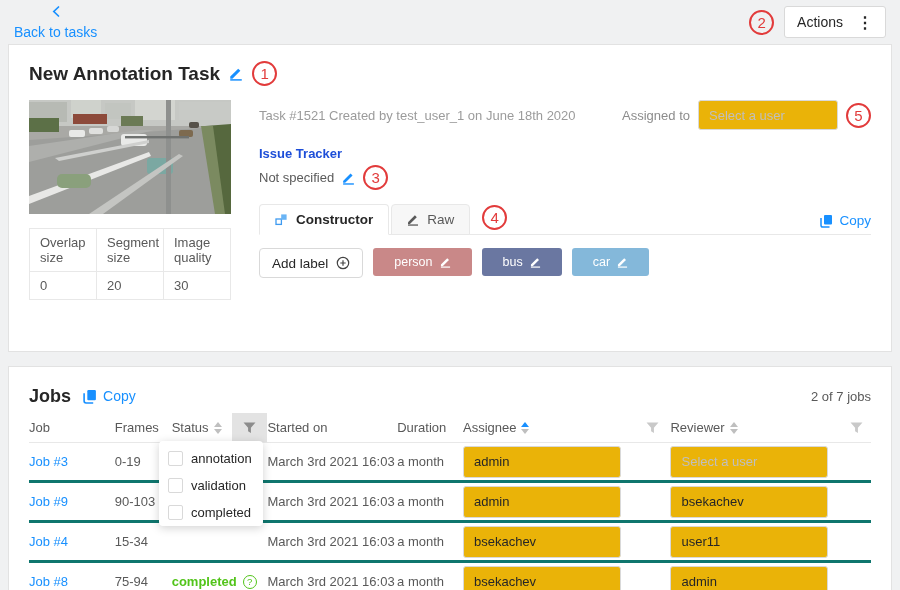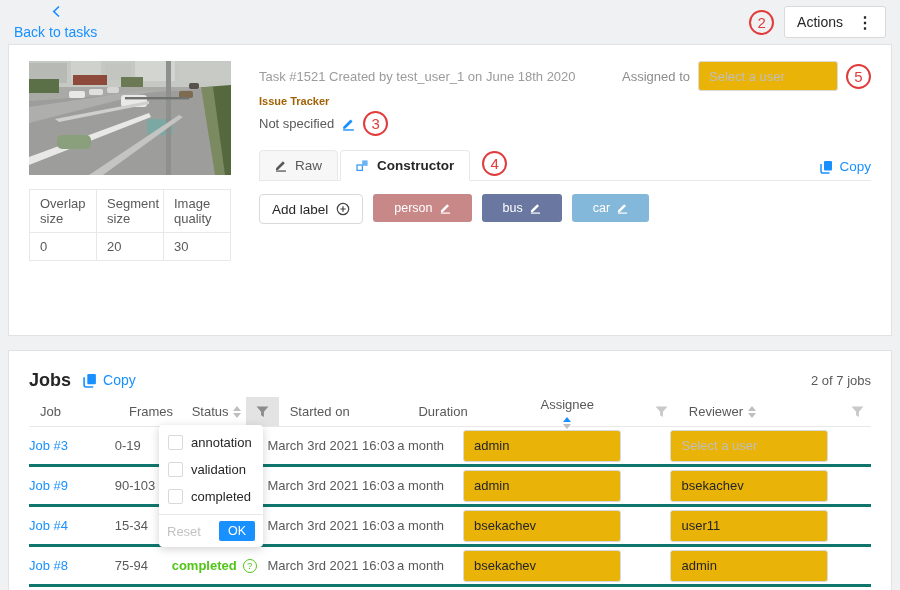--- a/index.html
+++ b/index.html
@@ -35,21 +35,21 @@
   .params-table .ph { color:#595959; }
   .right-col { flex:1; margin-left:28px; display:flex; flex-direction:column; }
   .meta-row { display:flex; align-items:center; }
   .task-meta { color:#9b9b9b; font-size:13px; }
   .assign-group { margin-left:auto; display:flex; align-items:center; gap:8px; }
   .assign-label { color:#8c8c8c; font-size:13px; }
   .ant-input { border:1px solid #d9d9d9; border-radius:3px; height:30px; padding:0 10px;
     font-size:13px; color:#262626; font-family:"Liberation Sans",sans-serif; outline:none; background:#eab308; }
   .ant-input::placeholder { color:#bfbfbf; }
   .assign-input { width:140px; }
-  .it-label { font-weight:bold; color:#a16207; margin-top:4px; font-size:11px; }
+  .it-label { font-weight:bold; color:#1d4ed8; margin-top:16px; font-size:13px; }
   .it-value-row { display:flex; align-items:center; gap:8px; margin-top:4px; }
   
   .tabbar { display:flex; align-items:flex-end; border-bottom:1px solid #e8e8e8; margin-top:14px; }
   .tab { display:inline-flex; align-items:center; gap:8px; padding:7px 15px; font-size:13.5px;
     border:1px solid #e8e8e8; border-radius:4px 4px 0 0; margin-bottom:-1px; cursor:pointer; background:#f7f7f7; color:#595959; }
   .tab + .tab { margin-left:2px; }
   .tab.active { background:#fff; border-bottom-color:#fff; color:#262626; font-weight:600; }
   .tab-marker { margin:0 0 4px 12px; }
   .copy-link { margin-left:auto; display:inline-flex; align-items:center; gap:6px; color:#1890ff; cursor:pointer;
     font-size:13.5px; padding-bottom:6px; }
@@ -62,24 +62,24 @@
   
   .jobs-card { position:relative; padding:14px 20px 0; height:300px; }
   .jobs-head { display:flex; align-items:center; height:30px; }
   .jobs-title { font-size:18px; font-weight:bold; color:#262626; }
   .jobs-copy { display:inline-flex; align-items:center; gap:6px; color:#1890ff; font-size:14px; margin-left:12px; cursor:pointer; }
   .jobs-count { margin-left:auto; color:#595959; font-size:13px; }
   
   .jtable { margin-top:2px; }
   .jrow { display:flex; align-items:center; }
   .jheader { height:30px; border-bottom:1px solid #e8e8e8; color:#595959; }
-  .jheader .hcell { display:flex; align-items:center; gap:5px; height:100%;margin-left:11px; }
+  .jheader .hcell { display:flex; align-items:center; gap:5px; height:100%; }
   .jbody-row { height:40px; border-bottom:3px solid #0f766e; }
   .c-job{width:86px;} .c-frames{width:57px;} .c-status{width:60px;} .c-sfilter{width:36px;}
-  .c-started{width:130px;} .c-duration{width:66px;} .c-assignee{width:172px;flex-direction:column;} .c-afilter{width:36px;}
+  .c-started{width:130px;} .c-duration{width:66px;} .c-assignee{width:172px;} .c-afilter{width:36px;}
   .c-reviewer{width:171px;} .c-rfilter{width:30px;}
   .filter-cell { display:flex; align-items:center; justify-content:center; height:100%; }
   .filter-cell.active { background:#e3e3e3; }
   .job-link { color:#1890ff; cursor:pointer; }
   .cell-input { width:158px; height:32px; }
   .sorter { display:inline-flex; flex-direction:column; gap:2px; }
   .car-up { width:0;height:0;border-left:4px solid transparent;border-right:4px solid transparent;border-bottom:5px solid #bfbfbf; }
   .car-dn { width:0;height:0;border-left:4px solid transparent;border-right:4px solid transparent;border-top:5px solid #bfbfbf; }
   .car-up.on { border-bottom-color:#1890ff; }
   .status-completed { color:#52c41a; font-weight:600; display:inline-flex; align-items:center; gap:6px; }
@@ -111,20 +111,30 @@
   <span class="topbar-right">
     <span class="marker">2</span>
     <button class="actions-btn">
       <span>Actions</span>
       <span class="vdots">⋮</span>
     </button>
   </span>
 </div>
 
 <div class="card task-card">
+  <div class="task-title-row">
+    <span class="task-title">New Annotation Task</span>
+    <span class="edit-ic">
+      <svg width="14" height="15" viewBox="0 0 12 13">
+          <path d="M1 9.2 7.9 2.3l1.9 1.9L2.9 11H1z" fill="currentColor"></path>
+          <rect x="1" y="11.4" width="10" height="1.3" fill="currentColor"></rect>
+        </svg>
+    </span>
+    <span class="marker">1</span>
+  </div>
 
   <div class="task-body">
 
     <div class="left-col">
       <svg class="thumb" viewBox="0 0 202 114">
         <rect width="202" height="114" fill="#a9a9a5"></rect>
         <rect width="202" height="26" fill="#c6c8c4"></rect>
         <rect x="0" y="2" width="38" height="20" fill="#b7bab4"></rect>
         <rect x="42" y="0" width="30" height="18" fill="#cfd2cc"></rect>
         <rect x="76" y="3" width="26" height="16" fill="#c2c5c0"></rect>
@@ -184,37 +194,37 @@
         <span class="edit-ic">
           <svg width="13" height="14" viewBox="0 0 12 13">
               <path d="M1 9.2 7.9 2.3l1.9 1.9L2.9 11H1z" fill="currentColor"></path>
               <rect x="1" y="11.4" width="10" height="1.3" fill="currentColor"></rect>
             </svg>
         </span>
         <span class="marker">3</span>
       </div>
 
       <div class="tabbar">
+        <span class="tab active">
+          <span>
+            <svg width="13" height="13" viewBox="0 0 13 13">
+                <rect x="1" y="6" width="5.4" height="5.4" fill="none" stroke="#3f9bf0" stroke-width="1.3"></rect>
+                <rect x="6.2" y="1.4" width="5.4" height="5.4" fill="#69b4f5"></rect>
+              </svg>
+          </span>
+          <span>Constructor</span>
+        </span>
         <span class="tab">
           <span>
             <svg width="12" height="13" viewBox="0 0 12 13">
                 <path d="M1 9.2 7.9 2.3l1.9 1.9L2.9 11H1z" fill="#595959"></path>
                 <rect x="1" y="11.4" width="10" height="1.3" fill="#595959"></rect>
               </svg>
           </span>
           <span>Raw</span>
-        </span>
-        <span class="tab active">
-          <span>
-            <svg width="13" height="13" viewBox="0 0 13 13">
-                <rect x="1" y="6" width="5.4" height="5.4" fill="none" stroke="#3f9bf0" stroke-width="1.3"></rect>
-                <rect x="6.2" y="1.4" width="5.4" height="5.4" fill="#69b4f5"></rect>
-              </svg>
-          </span>
-          <span>Constructor</span>
         </span>
         <span class="marker tab-marker">4</span>
         <span class="copy-link">
           <span>
             <svg width="13" height="14" viewBox="0 0 13 14">
                 <rect x="4" y="1" width="8" height="9.5" rx="1" fill="#1890ff"></rect>
                 <path d="M9.5 13H2.8A1.8 1.8 0 0 1 1 11.2V4" stroke="#1890ff" stroke-width="1.5" fill="none"></path>
               </svg>
           </span>
           <span>Copy</span>
@@ -386,18 +396,14 @@
       <span>annotation</span>
     </div>
     <div class="fd-item">
       <span class="checkbox"></span>
       <span>validation</span>
     </div>
     <div class="fd-item">
       <span class="checkbox"></span>
       <span>completed</span>
     </div>
-    <div class="fd-footer">
-      <span class="fd-reset">Reset</span>
-      <button class="fd-ok">OK</button>
-    </div>
   </div>
 </div>
 
 </body></html>

